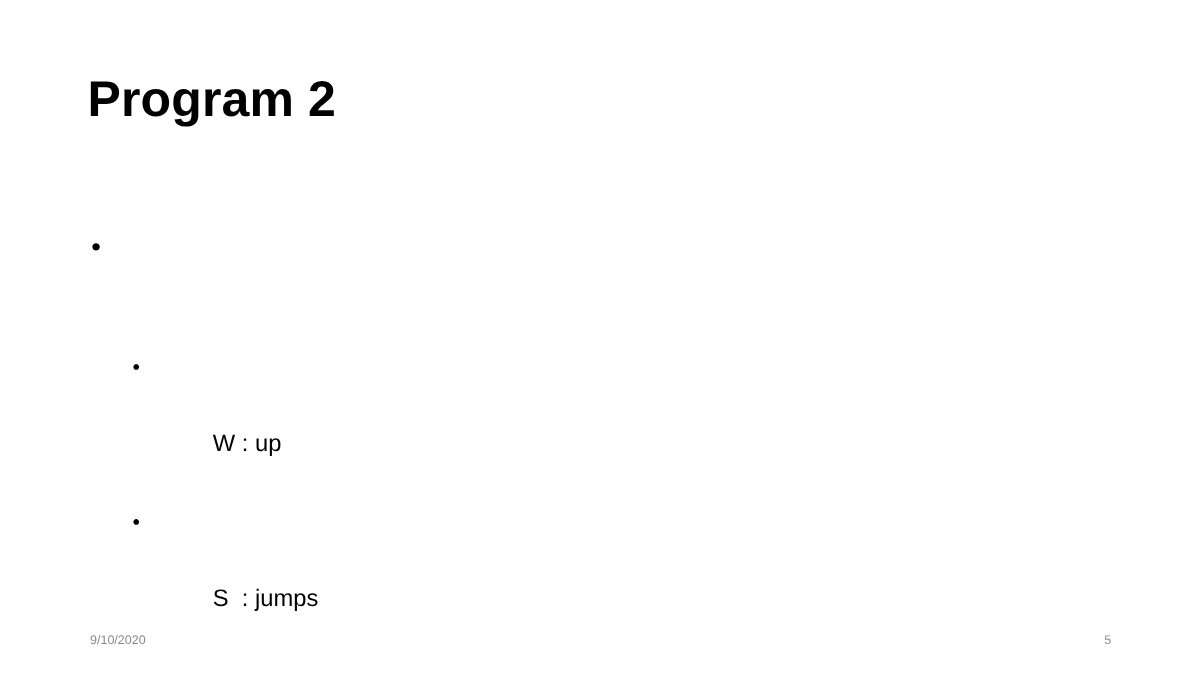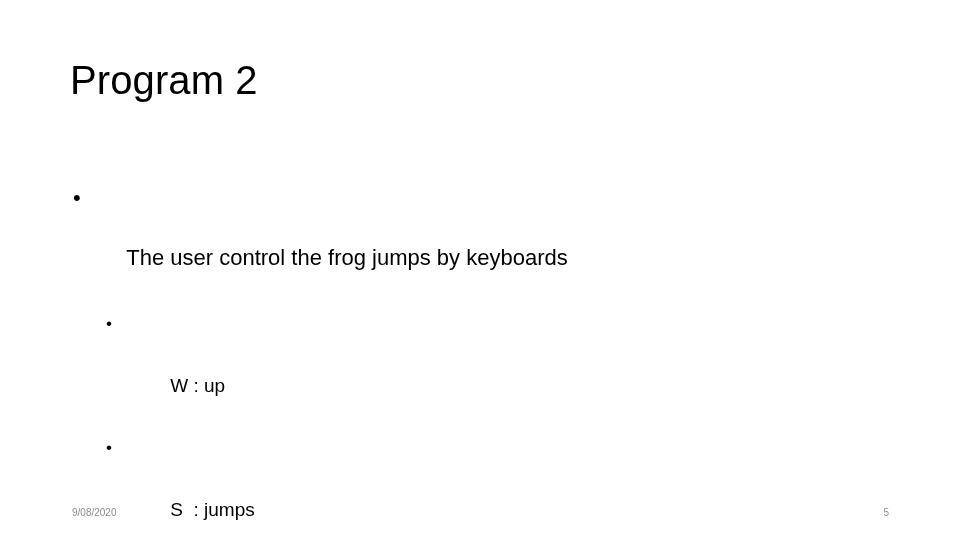--- a/index.html
+++ b/index.html
@@ -19,21 +19,21 @@
     height: 540px;
     background: #ffffff;
   }
   .slide-title {
     position: absolute;
     left: 70px;
     top: 57px;
     width: 830px;
     font-size: 40px;
     line-height: 46px;
-    font-weight: 400;
+    font-weight: 700;
     color: #000000;
     letter-spacing: 0.1px;
     white-space: pre;
   }
   .body-block {
     position: absolute;
     left: 70px;
     top: 183px;
     width: 830px;
   }
@@ -96,35 +96,34 @@
 <body>
 
 <div class="slide">
 
   <div class="slide-title">Program 2</div>
 
   <div class="body-block">
 
     <div class="bullet-l1">
       <span class="marker">•</span>
-      <span>The user control the frog jumps by keyboards</span>
     </div>
 
     <div class="sublist">
 
       <div class="bullet-l2">
         <span class="marker">•</span>
         <span>W : up</span>
       </div>
 
       <div class="bullet-l2">
         <span class="marker">•</span>
         <span>S  : jumps</span>
       </div>
 
     </div>
   </div>
 
-  <div class="footer-date">9/08/2020</div>
+  <div class="footer-date">9/10/2020</div>
 
   <div class="footer-page">5</div>
 
 </div>
 
 </body></html>

